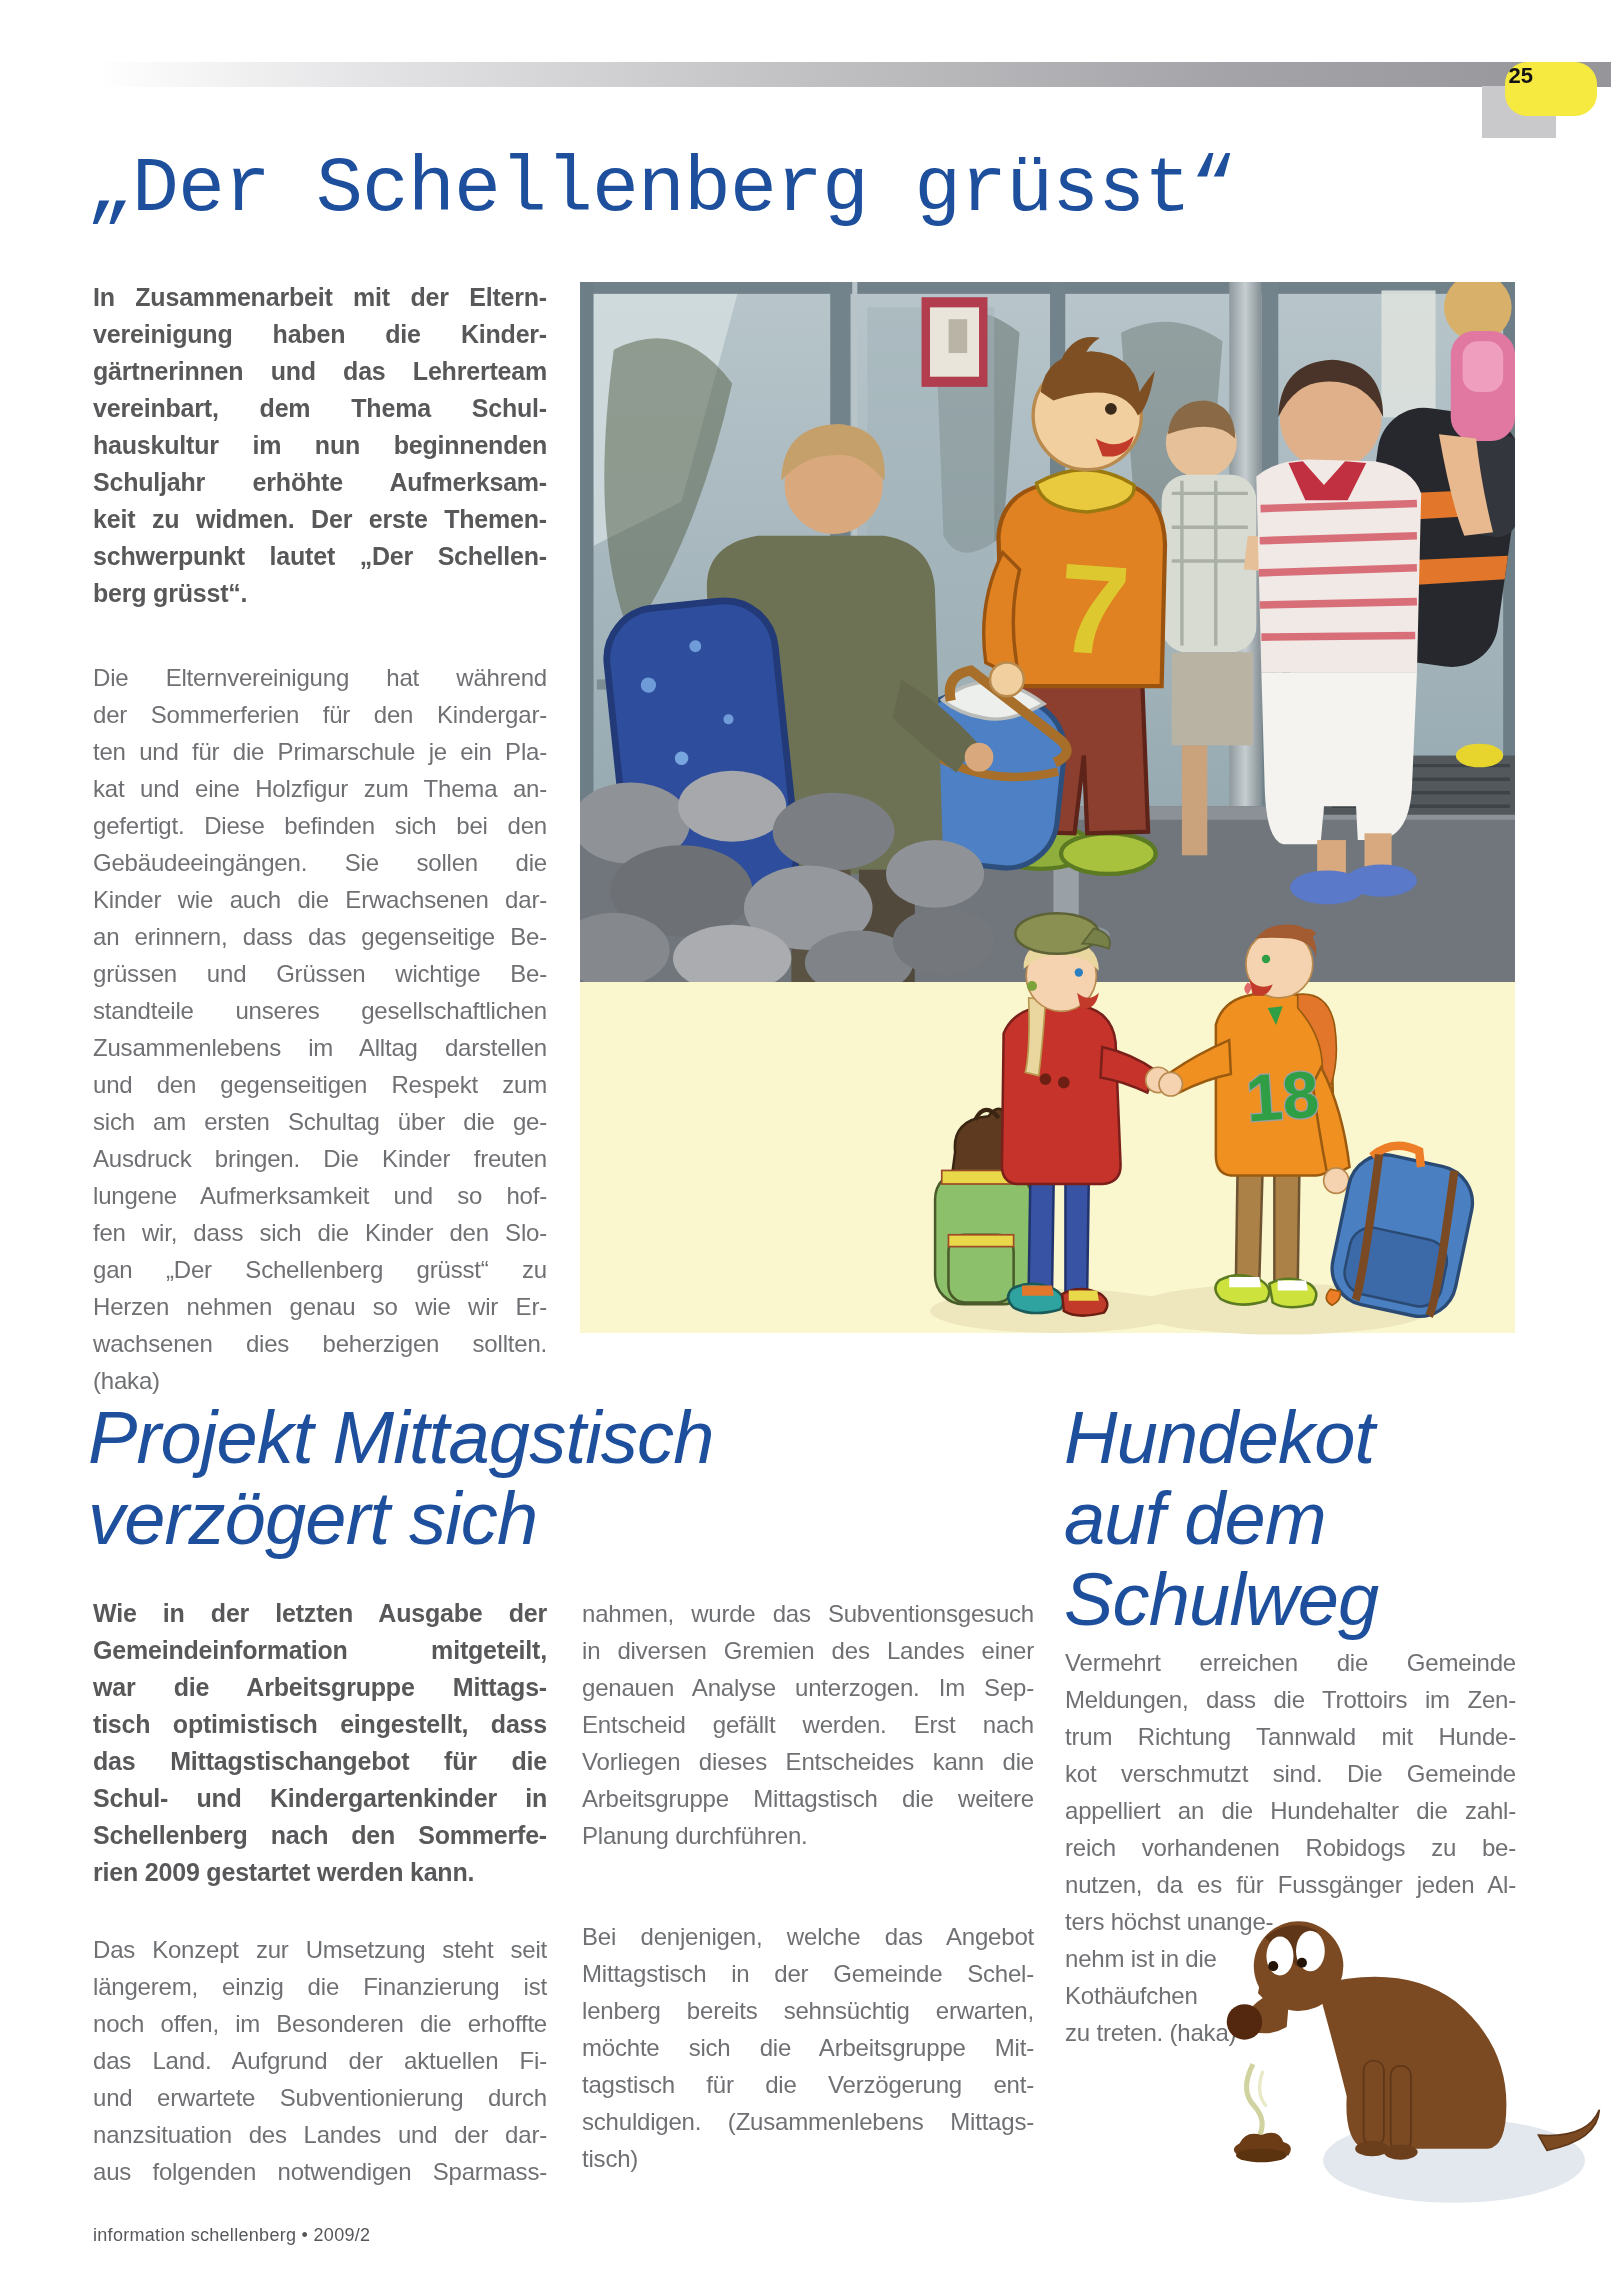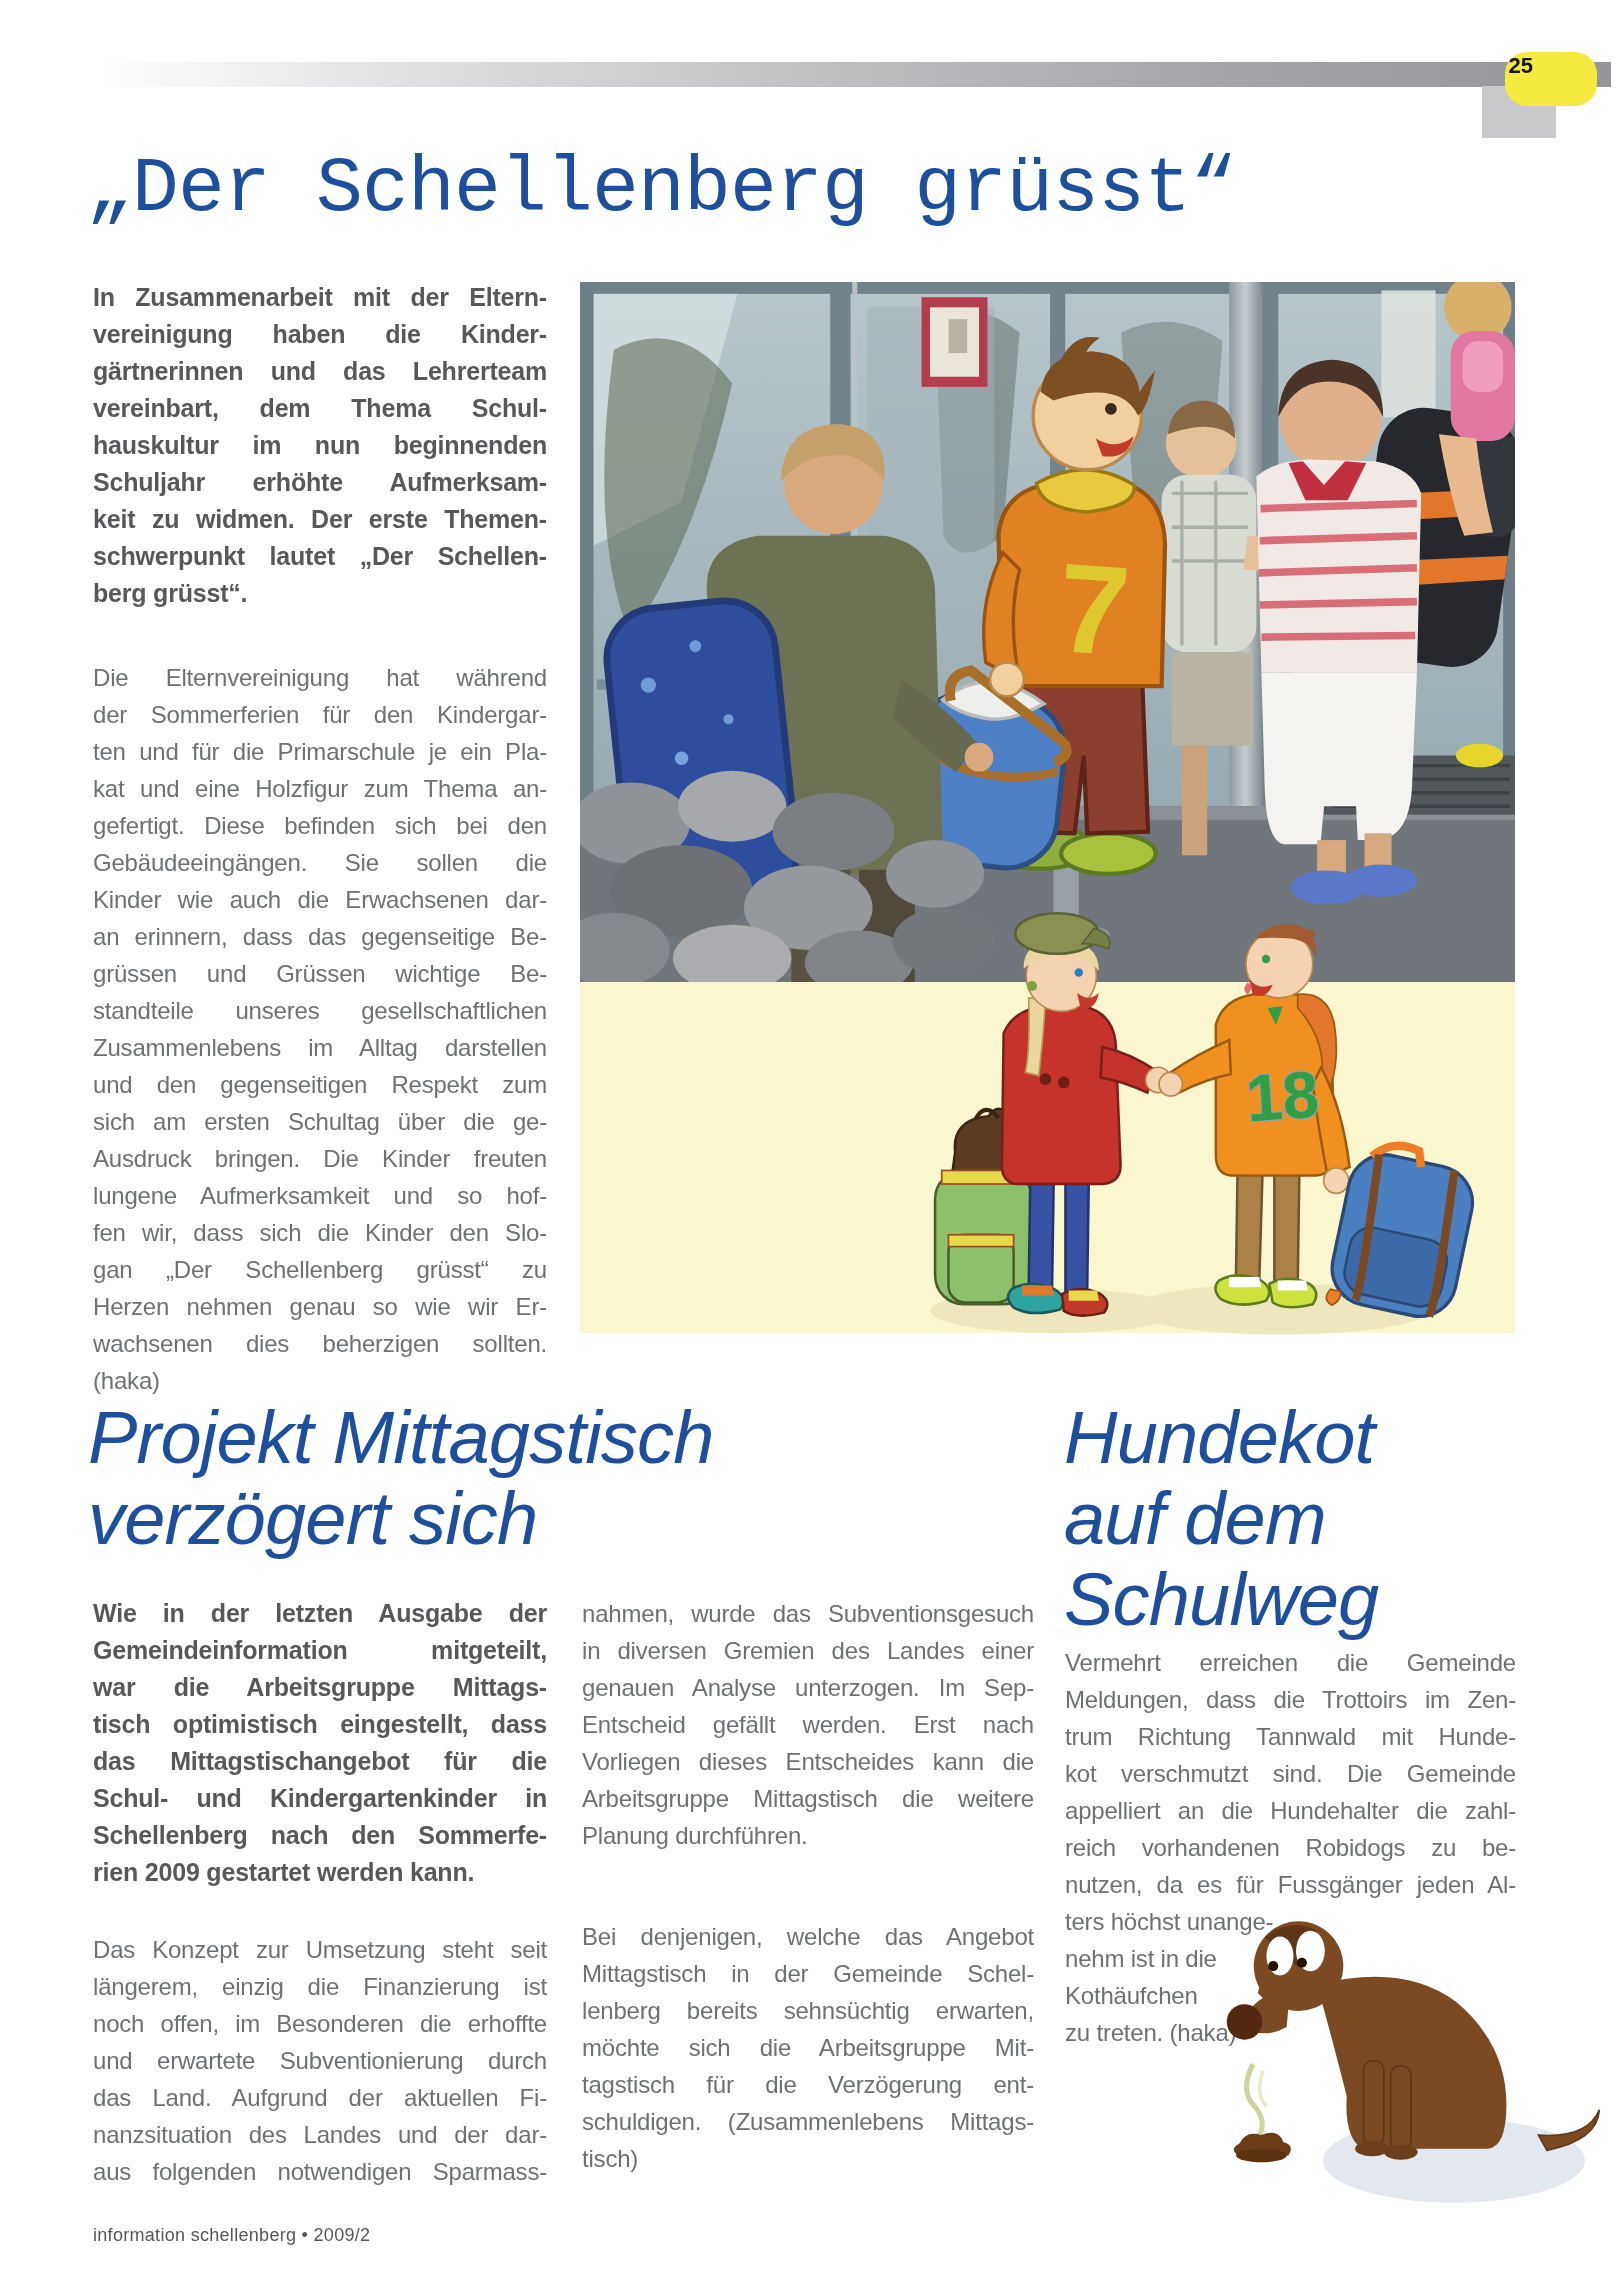--- a/index.html
+++ b/index.html
@@ -2,21 +2,21 @@
 <html style="--headline-blue: #1d4f9c; --body-gray: #6f7073; --lead-gray: #58585a; --accent-yellow: #f6e93f; --block-gray: #c9c9cb; --cream-panel: #faf6ce;font-size:13.5px"><head>
 <meta charset="utf-8">
 <style>
   html,body{margin:0;padding:0;background:#ffffff;}
   .page{position:relative;width:1623px;height:2295px;background:#ffffff;overflow:hidden;
         font-family:"Liberation Sans",sans-serif;}
   
   .topbar{position:absolute;left:95px;top:62px;width:1516px;height:24.5px;
           background:linear-gradient(90deg,rgba(255,255,255,0) 0%,#e4e4e6 18%,#c3c3c6 45%,#a4a4a8 75%,#95959a 100%);}
   .corner-gray{position:absolute;left:1482px;top:86px;width:74px;height:52px;background:var(--block-gray,#c9c9cb);}
-  .corner-yellow{position:absolute;left:1505px;top:52px;width:92px;height:54px;background:var(--accent-yellow,#f6e93f);border-radius:22px;}
+  .corner-yellow{position:absolute;left:1505px;top:62px;width:92px;height:54px;background:var(--accent-yellow,#f6e93f);border-radius:22px;}
   .pagenum{position:absolute;left:3.4px;top:0.8px;font-size:22px;font-weight:bold;color:#141414;}
   
   .main-title{position:absolute;left:86px;top:145px;margin:0;font-size:78px;font-weight:300;
               letter-spacing:-0.8px;color:var(--headline-blue,#1d4f9c);white-space:nowrap;font-family:Liberation Mono, monospace;}
   .sec-title{position:absolute;margin:0;font-size:74px;font-weight:300;letter-spacing:-0.8px;
              color:var(--headline-blue,#1d4f9c);line-height:81px;white-space:nowrap;font-style:italic;}
   
   .colblock{position:absolute;font-size:24px;color:var(--body-gray,#6f7073);line-height:37px;letter-spacing:-0.2px;}
   .lead{font-size:25px;font-weight:bold;color:var(--lead-gray,#58585a);line-height:37px;}
   .ln{text-align:left;}
@@ -304,22 +304,22 @@
       <div class="ln just">tisch optimistisch eingestellt, dass</div>
       <div class="ln just">das Mittagstischangebot für die</div>
       <div class="ln just">Schul- und Kindergartenkinder in</div>
       <div class="ln just">Schellenberg nach den Sommerfe-</div>
       <div class="ln">rien 2009 gestartet werden kann.</div>
     </div>
   <div class="colblock" style="left:93px;top:1931px;width:454px">
       <div class="ln just">Das Konzept zur Umsetzung steht seit</div>
       <div class="ln just">längerem, einzig die Finanzierung ist</div>
       <div class="ln just">noch offen, im Besonderen die erhoffte</div>
+      <div class="ln just">das Land. Aufgrund der aktuellen Fi-</div>
       <div class="ln just">und erwartete Subventionierung durch</div>
-      <div class="ln just">das Land. Aufgrund der aktuellen Fi-</div>
       <div class="ln just">nanzsituation des Landes und der dar-</div>
       <div class="ln just">aus folgenden notwendigen Sparmass-</div>
     </div>
   <div class="colblock" style="left:582px;top:1595px;width:452px">
       <div class="ln just">nahmen, wurde das Subventionsgesuch</div>
       <div class="ln just">in diversen Gremien des Landes einer</div>
       <div class="ln just">genauen Analyse unterzogen. Im Sep-</div>
       <div class="ln just">Entscheid gefällt werden. Erst nach</div>
       <div class="ln just">Vorliegen dieses Entscheides kann die</div>
       <div class="ln just">Arbeitsgruppe Mittagstisch die weitere</div>

